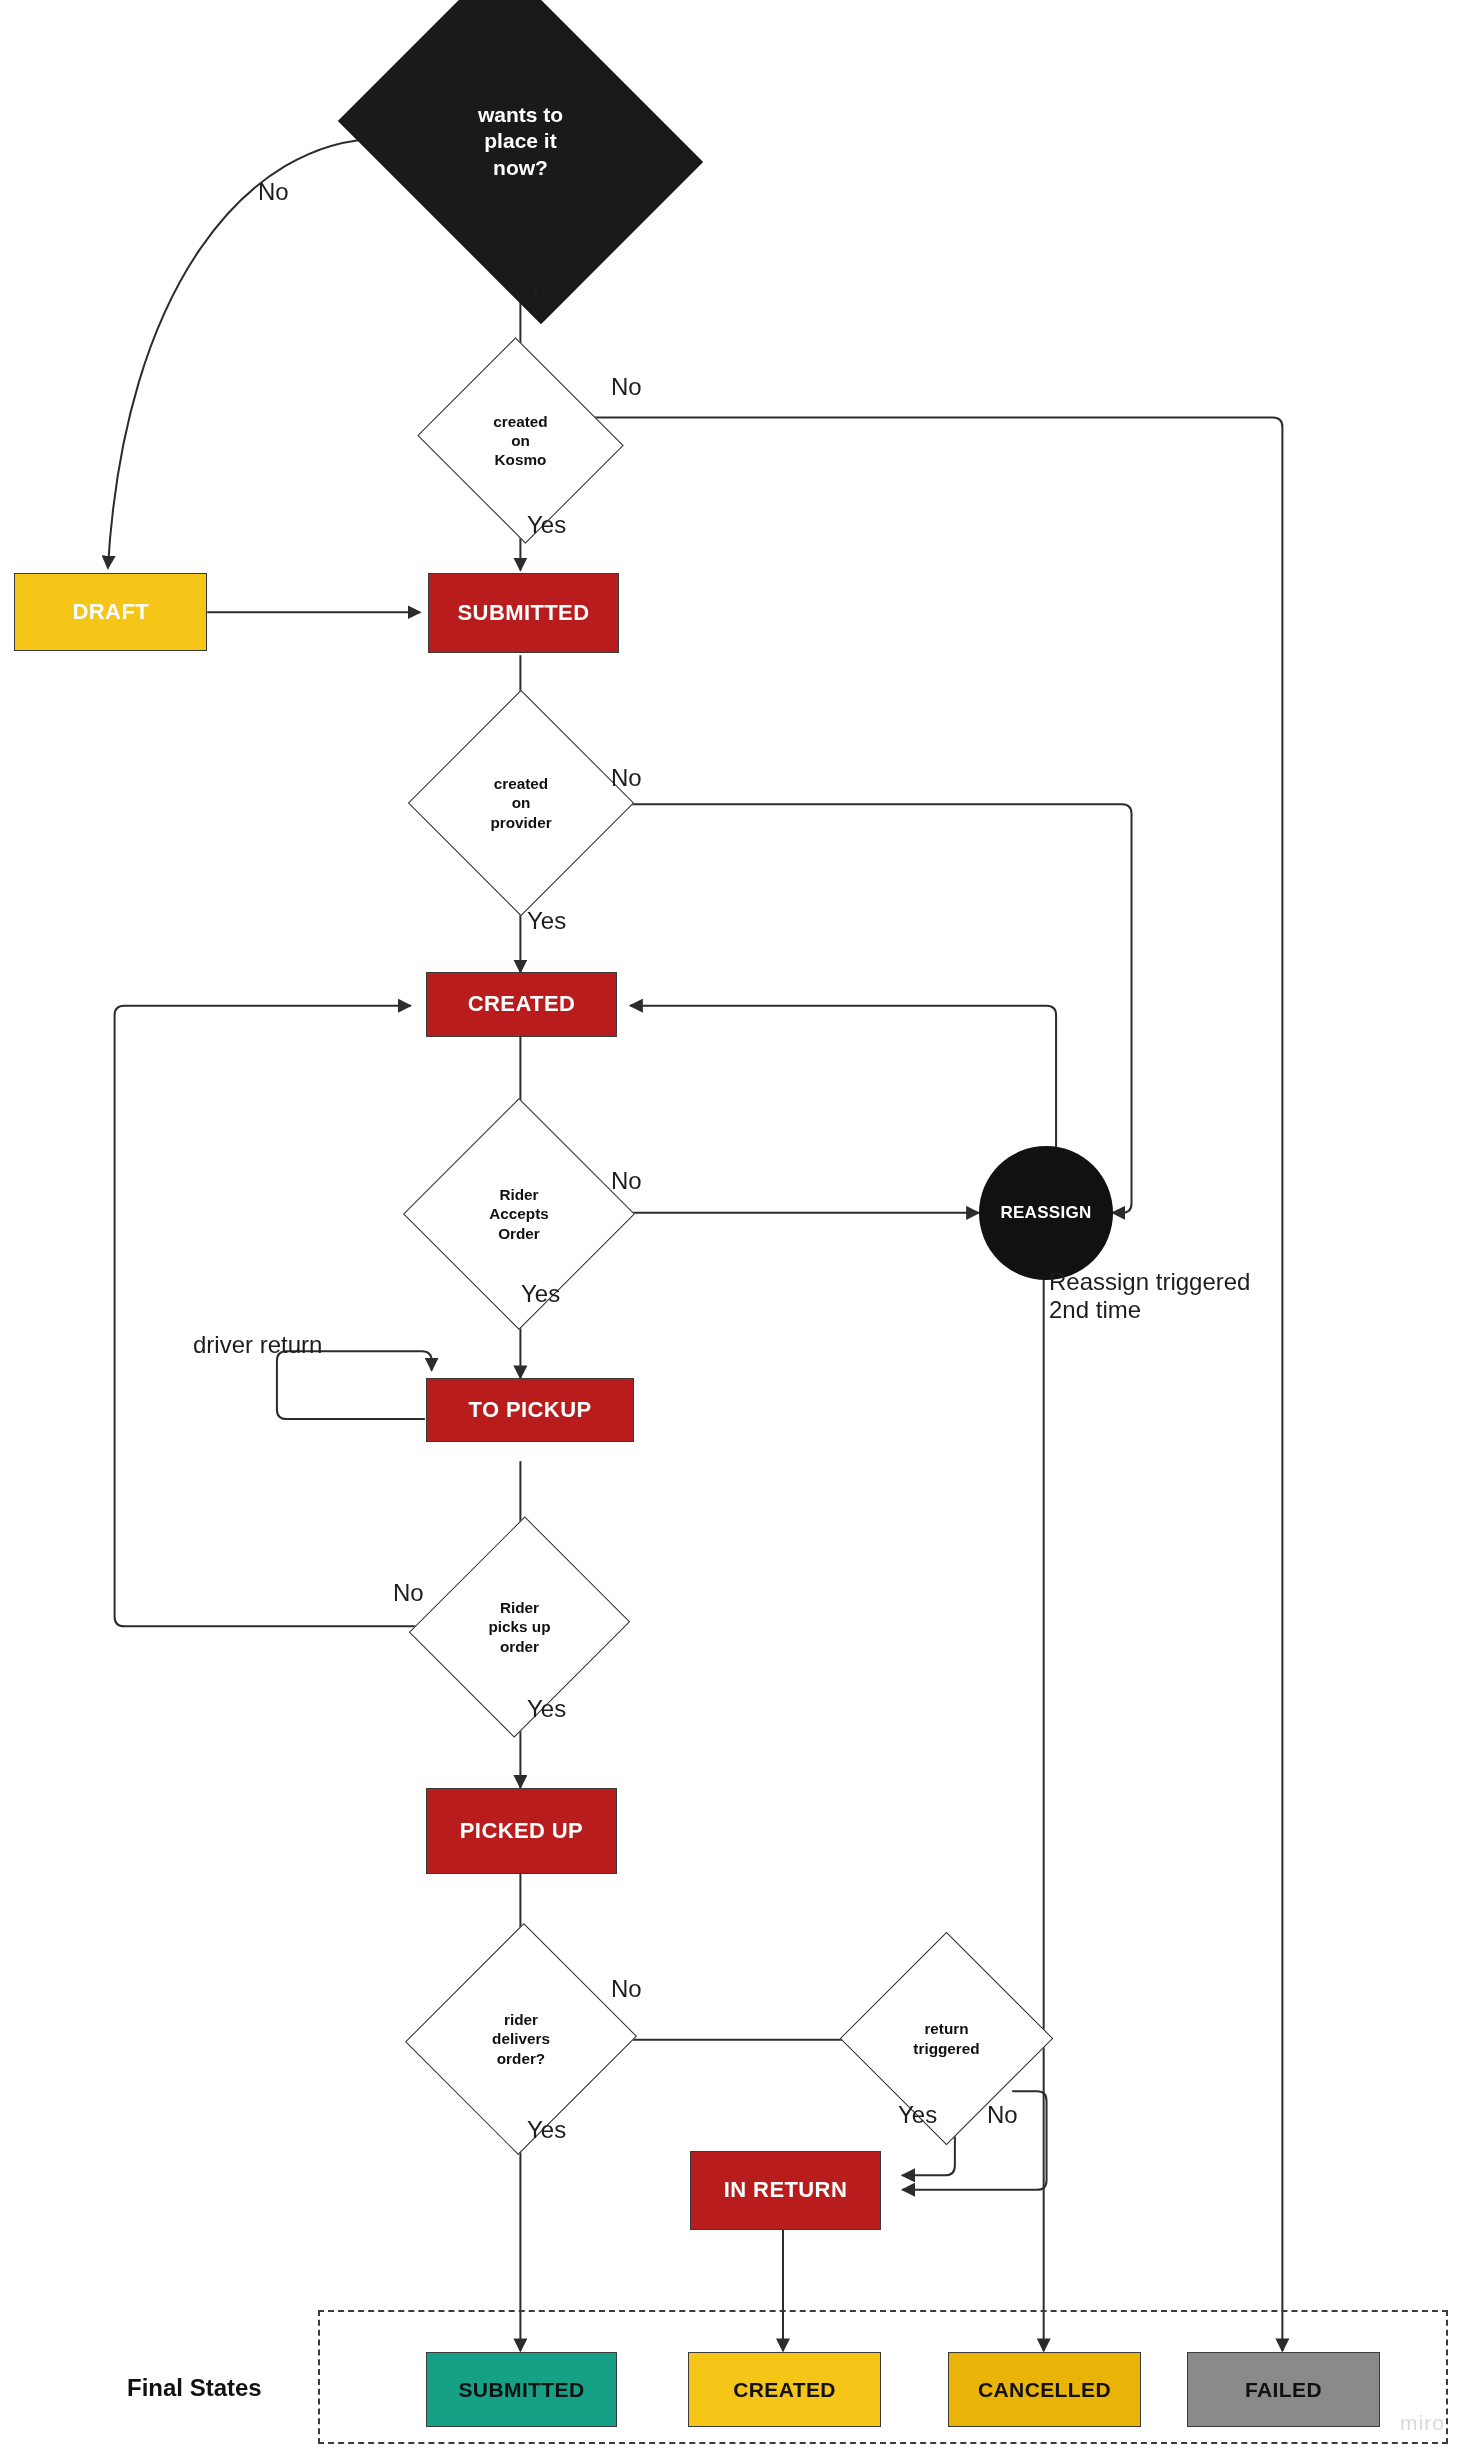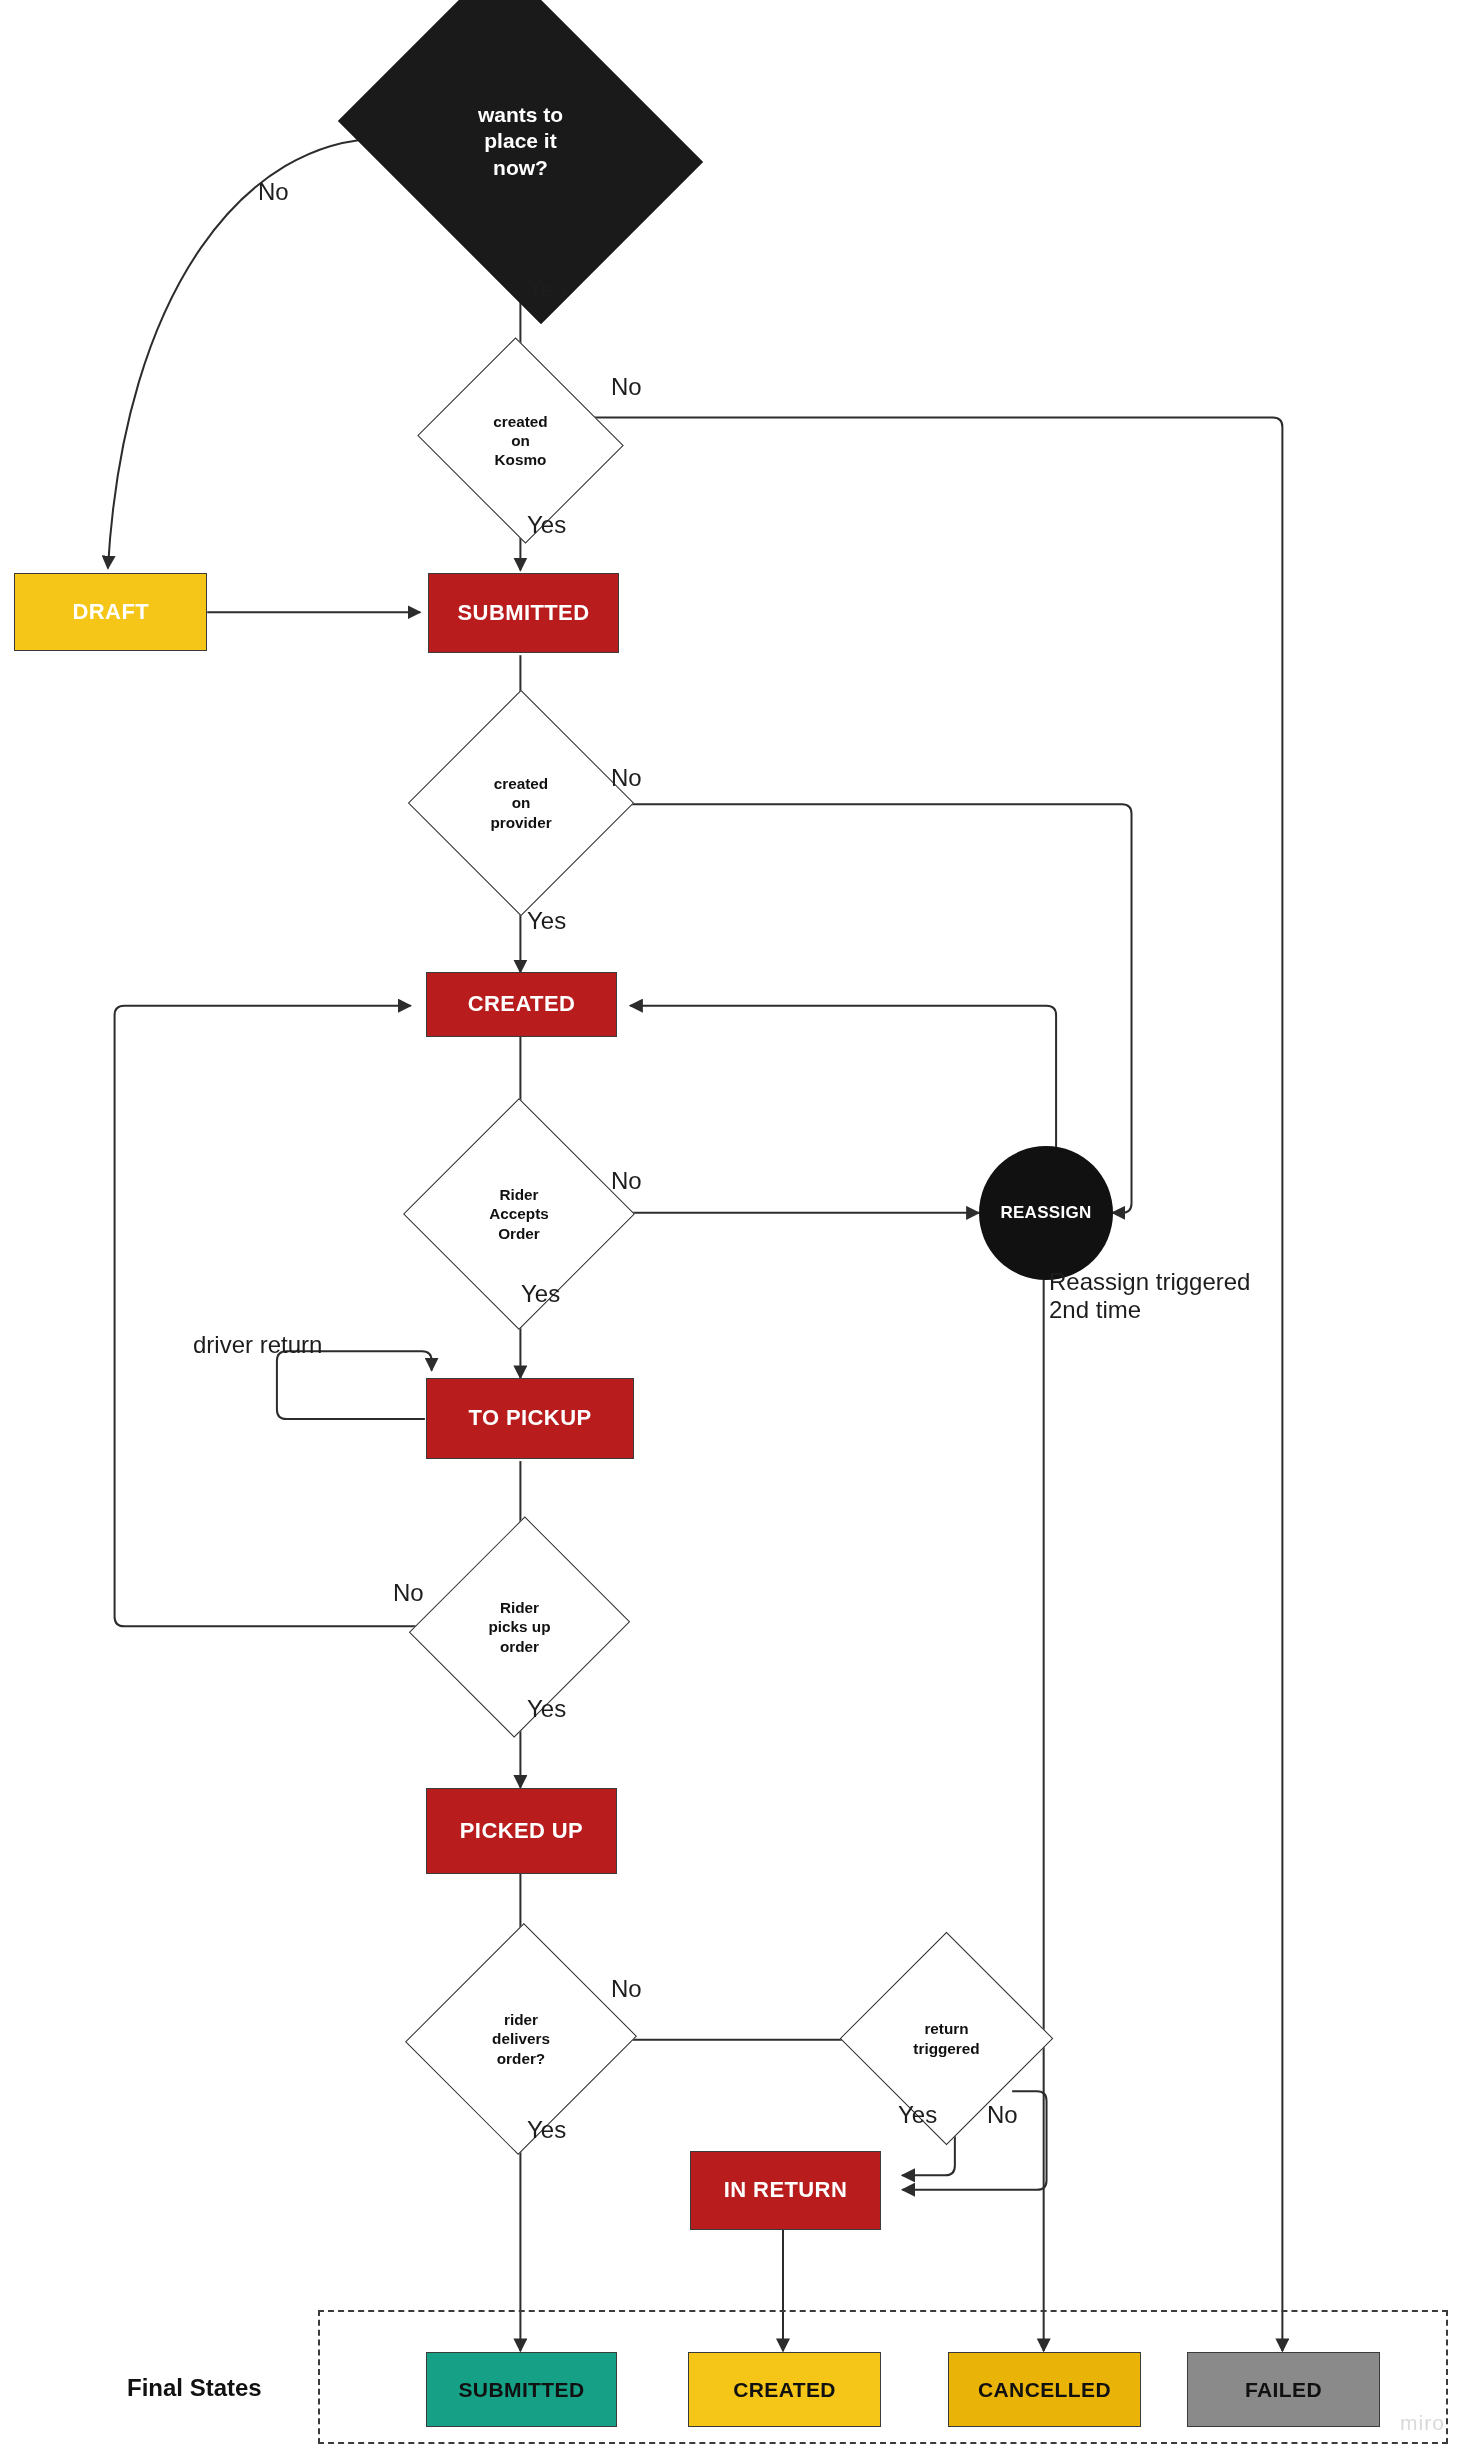--- a/index.html
+++ b/index.html
@@ -224,21 +224,21 @@
     <div class="shape"></div>
     <div class="dlabel" style="white-space:pre-line;">Rider
 Accepts
 Order</div>
   </div>
 
   <div class="circle-node" style="left:979px; top:1146px; width:134px; height:134px; font-size:17px;">
     <span>REASSIGN</span>
   </div>
 
-  <div class="node state-box box-blue" style="left:426px; top:1378px; width:208px; height:81px; font-size:22px;">
+  <div class="node state-box box-blue" style="left:426px; top:1378px; width:208px; height:64px; font-size:22px;">
     <span class="lbl">TO PICKUP</span>
   </div>
 
   <div class="diamond" style="left:445px; top:1545px; width:149px; height:164px; font-size:15.3px;">
     <div class="shape"></div>
     <div class="dlabel" style="white-space:pre-line;">Rider
 picks up
 order</div>
   </div>
 

